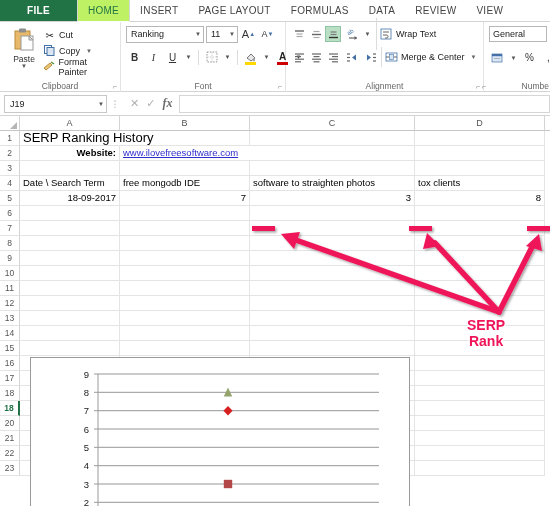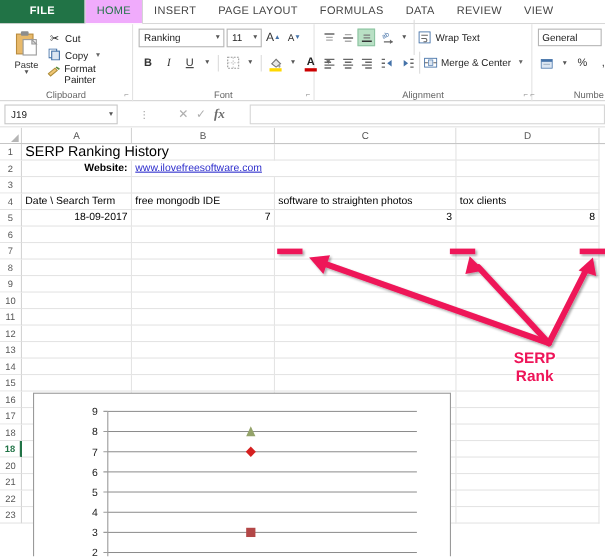--- a/index.html
+++ b/index.html
@@ -11,21 +11,21 @@
     position: relative;
   }
 
   
   .tabbar { height: 22px; background: #ffffff; display: flex; align-items: stretch;
             border-bottom: 1px solid #d4d4d4; position: relative; }
   .tab-file { background: #217346; color: #fff; font-size: 10px; font-weight: bold;
               display: flex; align-items: center; padding: 0 27px; letter-spacing: .3px; }
   .tab { font-size: 10px; color: #444; display: flex; align-items: center;
          padding: 0 10px; letter-spacing: .3px; }
-  .tab.active { color: #217346; background: #f0abfc; border:1px solid #d4d4d4;
+  .tab.active { color: #217346; background: #bef264; border:1px solid #d4d4d4;
                 border-bottom: 1px solid #fff; margin-bottom: -1px; border-top:none; }
 
   
   .ribbon { height: 70px; background: #fff; display: flex; border-bottom: 1px solid #d4d4d4;
             position: relative; }
   .grp { position: relative; height: 70px; padding: 3px 5px 0 5px;
          border-right: 1px solid #e3e3e3; display: flex; flex-direction: column; }
   .grp-label { position: absolute; bottom: 1px; left: 0; right: 0; text-align: center;
                font-size: 8.5px; color: #666; }
   .grp-launch { position: absolute; bottom: 2px; right: 3px; font-size: 7px; color: #888; }
@@ -67,21 +67,21 @@
   .txtbtn { display: flex; align-items: center; gap: 3px; font-size: 9px; color: #222;
             height: 16px; padding-right: 2px; white-space: nowrap; }
 
   
   .numfmt { width: 58px; border: 1px solid #b6b6b6; height: 16px; background: #fff;
             font-size: 9px; color: #222; padding: 0 3px; display: flex; align-items: center; }
   .num-row2 { display: flex; align-items: center; gap: 2px; margin-top: 6px; }
 
   
   .fbar { height: 24px; display: flex; align-items: center; background: #fff;
-          border-bottom: 1px solid #d4d4d4; padding: 0 0 0 4px; gap: 16px; }
+          border-bottom: 1px solid #d4d4d4; padding: 0 0 0 4px; gap: 0; }
   .namebox { width: 103px; height: 18px; border: 1px solid #c8c8c8; background: #fff;
              display: flex; align-items: center; font-size: 9px; color: #222; padding: 0 2px 0 5px; }
   .namebox .nv { flex: 1; }
   .namebox .na { font-size: 6px; color: #555; }
   .fbdots { width: 16px; text-align: center; color: #9a9a9a; font-size: 9px; }
   .fbicons { display: flex; align-items: center; gap: 7px; padding: 0 7px; }
   .fbicons span { font-size: 11px; color: #b0b0b0; }
   .fbicons .fx { font-style: italic; font-family: "Liberation Serif", serif; color: #6b6b6b;
                  font-size: 12px; font-weight: bold; }
   .finput { flex: 1; height: 18px; border: 1px solid #d6d6d6; border-left: 1px solid #d6d6d6;

